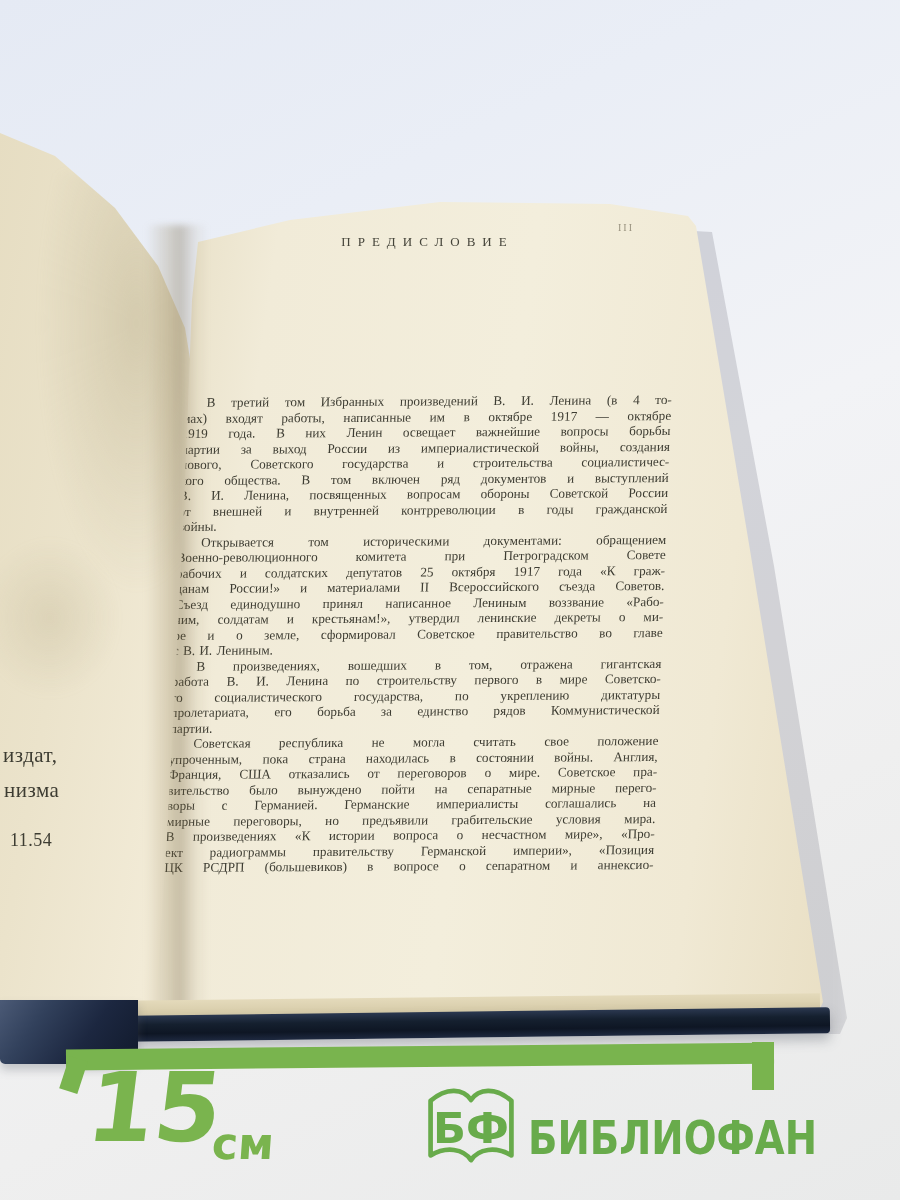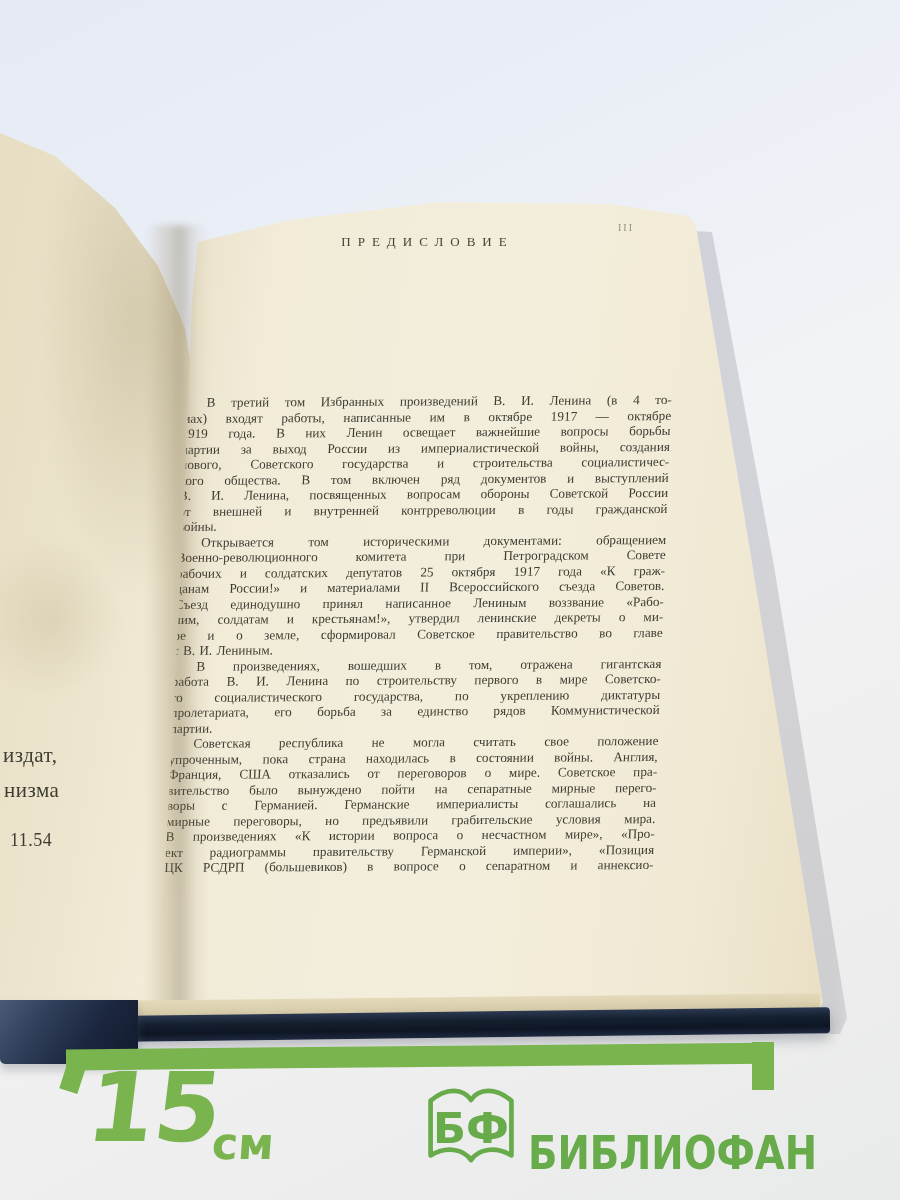--- a/index.html
+++ b/index.html
@@ -104,21 +104,21 @@
     position:absolute; left:88px; top:1058px; z-index:5;
     font-family:"DejaVu Sans","Liberation Sans",sans-serif; font-weight:bold;
     font-size:96px; line-height:1.05; color:#7ab44e; transform:skewX(-7deg);
   }
   .ruler-unit {
     position:absolute; left:212px; top:1118px; z-index:5;
     font-family:"DejaVu Sans","Liberation Sans",sans-serif; font-weight:bold;
     font-size:44px; color:#7ab44e; transform:skewX(-4deg);
   }
   
-  .logo { position:absolute; left:424px; top:1080px; z-index:5; display:flex; align-items:flex-end; }
+  .logo { position:absolute; left:424px; top:1080px; z-index:5; display:flex; align-items:center; }
   .logo-icon { width:94px; height:100px; }
   .logo-name {
     font-family:"DejaVu Sans","Liberation Sans",sans-serif; font-weight:bold;
     font-size:46px; color:#68ab4b; margin:16px 0 0 10px;
     transform:scaleX(0.84); transform-origin:left top; white-space:nowrap;
   }
 </style>
 </head>
 <body>
 

